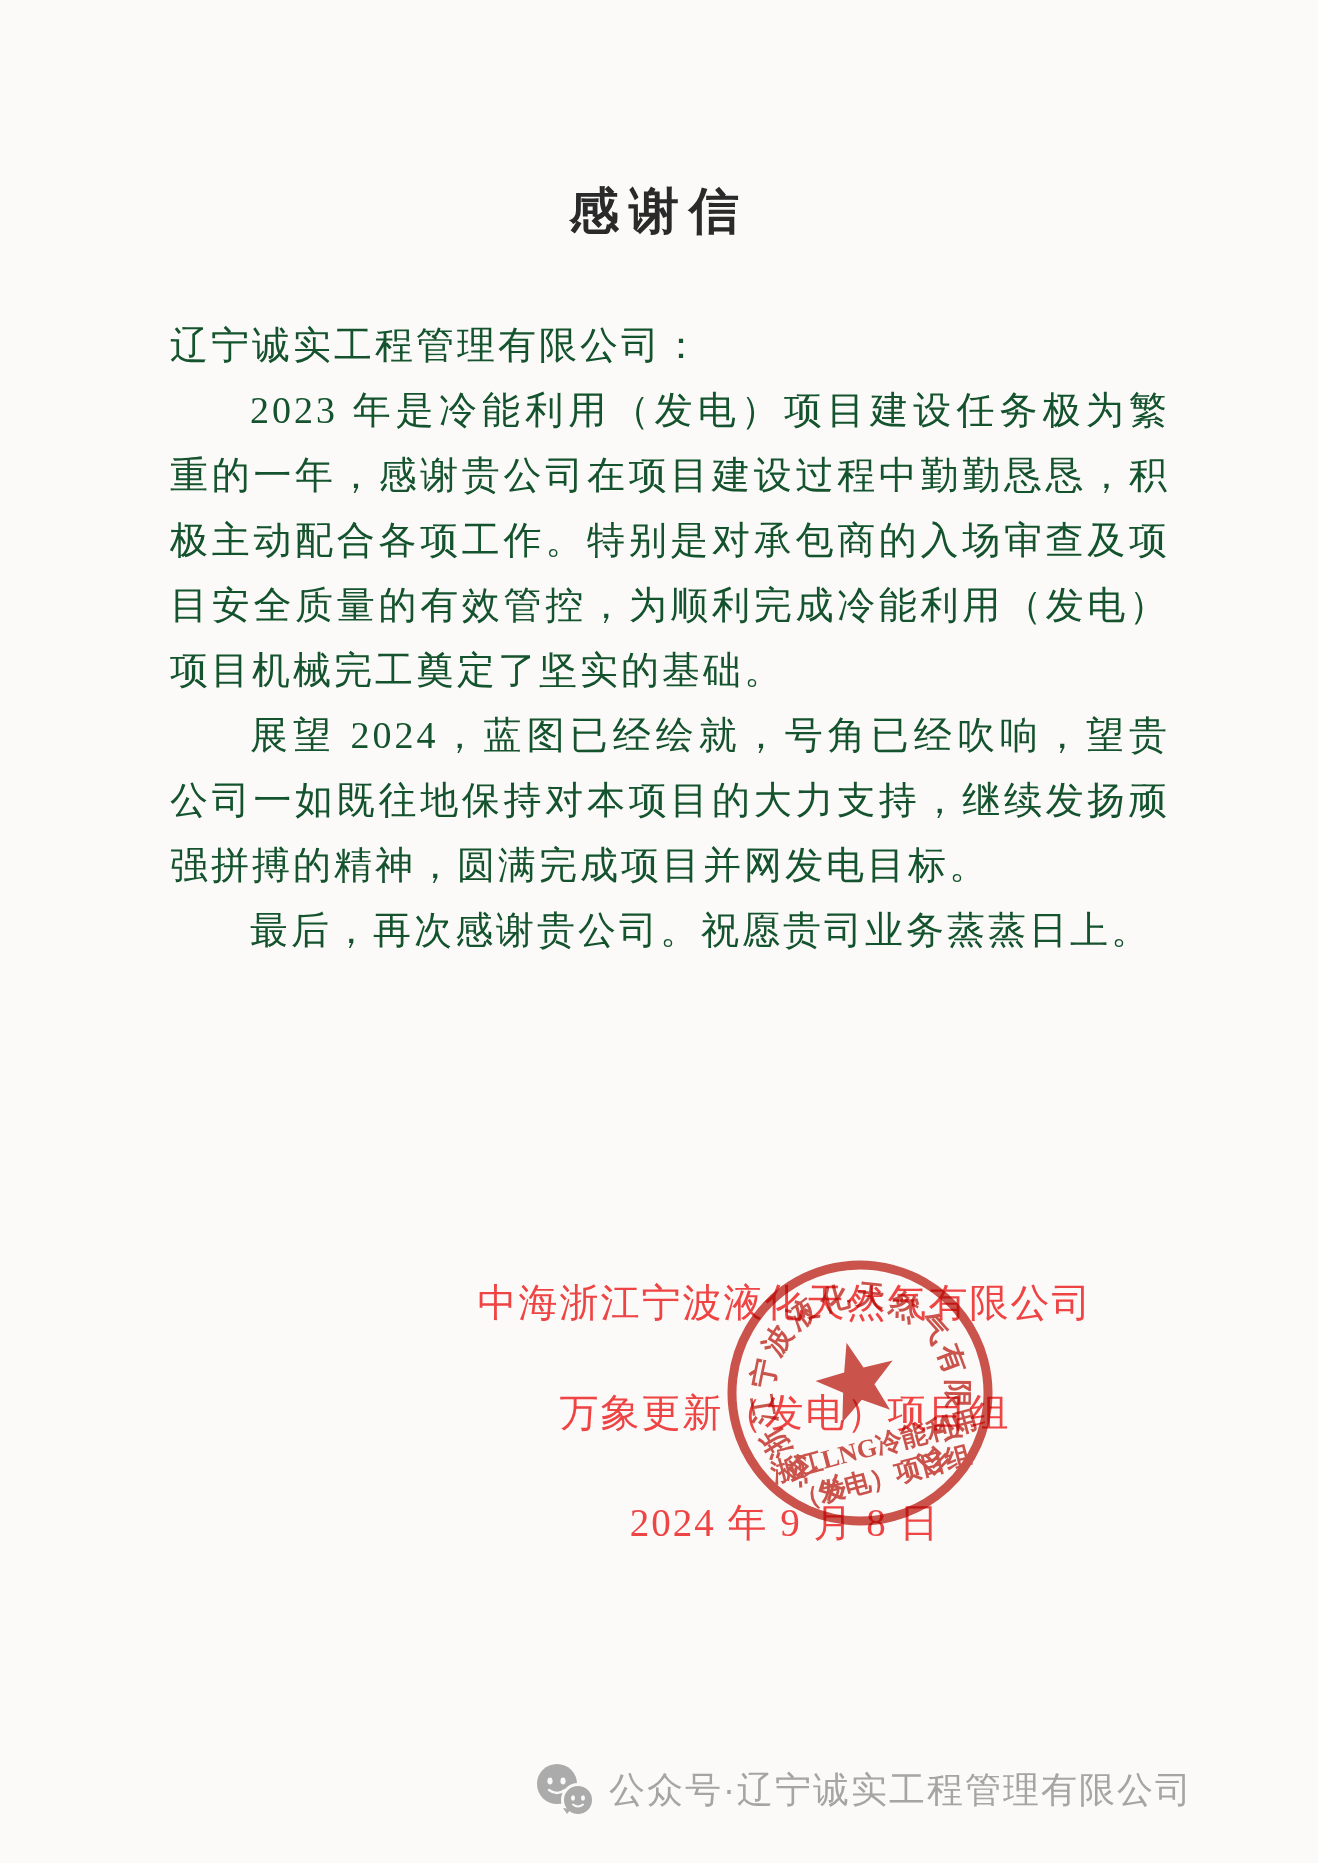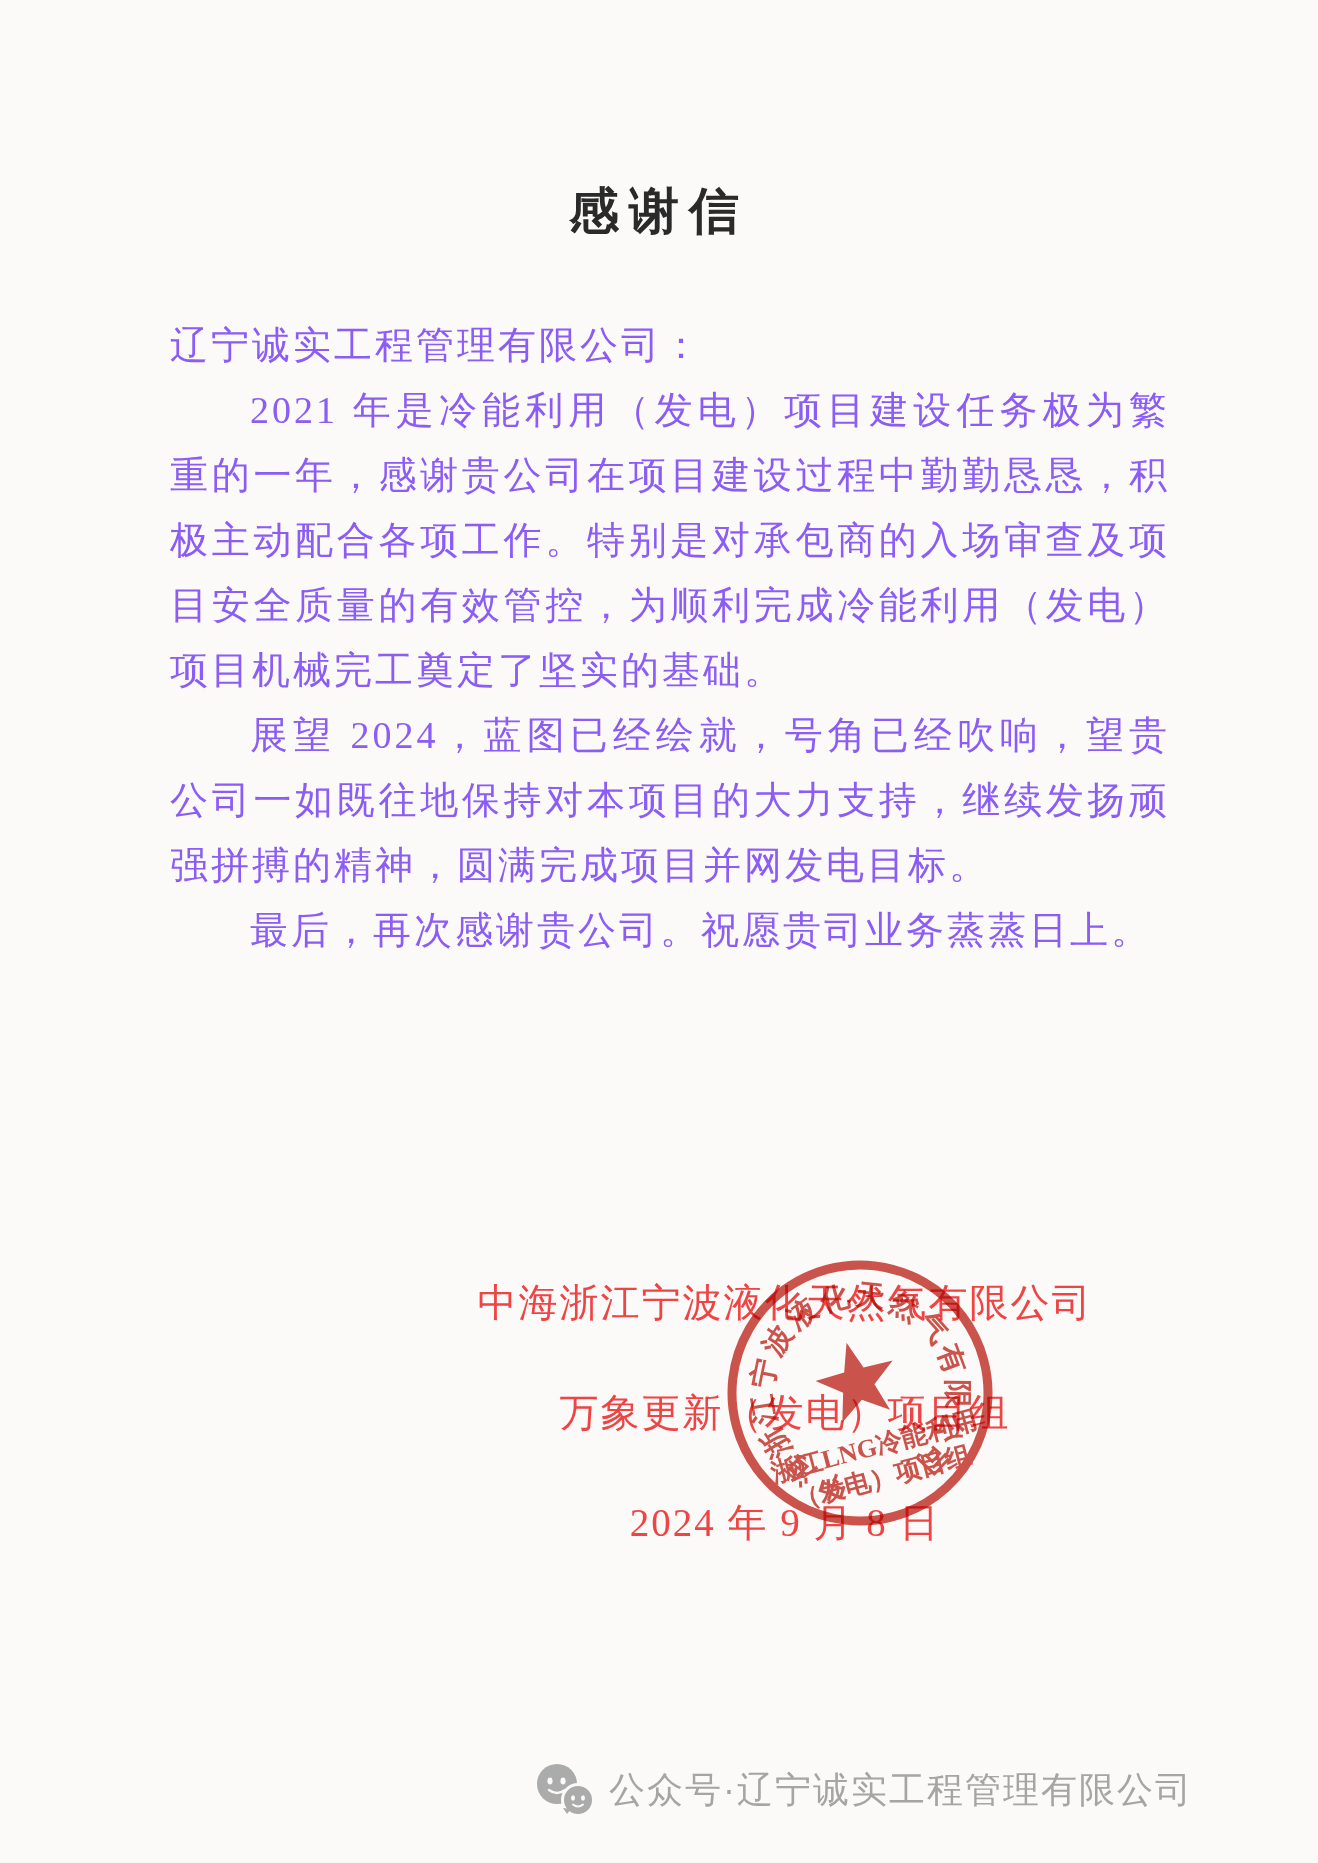--- a/index.html
+++ b/index.html
@@ -30,21 +30,21 @@
     color:#2a2a2a;
   }
   .body-block{
     position:absolute;
     top:313px;
     left:170px;
     width:1000px;
     font-size:38px;
     line-height:65px;
     letter-spacing:3px;
-    color:#8b5cf6;
+    color:#14532d;
     text-align:justify;
   }
   .body-block p{margin:0;}
   .body-block p.indent{text-indent:80px;}
   .recipient{margin:0;}
   .signature-block{
     position:absolute;
     top:1248px;
     left:470px;
     width:630px;
@@ -87,21 +87,21 @@
 </style>
 </head>
 <body>
 
 <div class="page">
 
   <h1 class="letter-title">感谢信</h1>
 
   <div class="body-block">
     <p class="recipient">辽宁诚实工程管理有限公司：</p>
-    <p class="indent">2021 年是冷能利用（发电）项目建设任务极为繁重的一年，感谢贵公司在项目建设过程中勤勤恳恳，积极主动配合各项工作。特别是对承包商的入场审查及项目安全质量的有效管控，为顺利完成冷能利用（发电）项目机械完工奠定了坚实的基础。</p>
+    <p class="indent">2023 年是冷能利用（发电）项目建设任务极为繁重的一年，感谢贵公司在项目建设过程中勤勤恳恳，积极主动配合各项工作。特别是对承包商的入场审查及项目安全质量的有效管控，为顺利完成冷能利用（发电）项目机械完工奠定了坚实的基础。</p>
     <p class="indent">展望 2024，蓝图已经绘就，号角已经吹响，望贵公司一如既往地保持对本项目的大力支持，继续发扬顽强拼搏的精神，圆满完成项目并网发电目标。</p>
     <p class="indent">最后，再次感谢贵公司。祝愿贵司业务蒸蒸日上。</p>
   </div>
 
   <div class="signature-block">
     <div>中海浙江宁波液化天然气有限公司</div>
     <div>万象更新（发电）项目组</div>
     <div>2024 年 9 月 8 日</div>
   </div>
 

